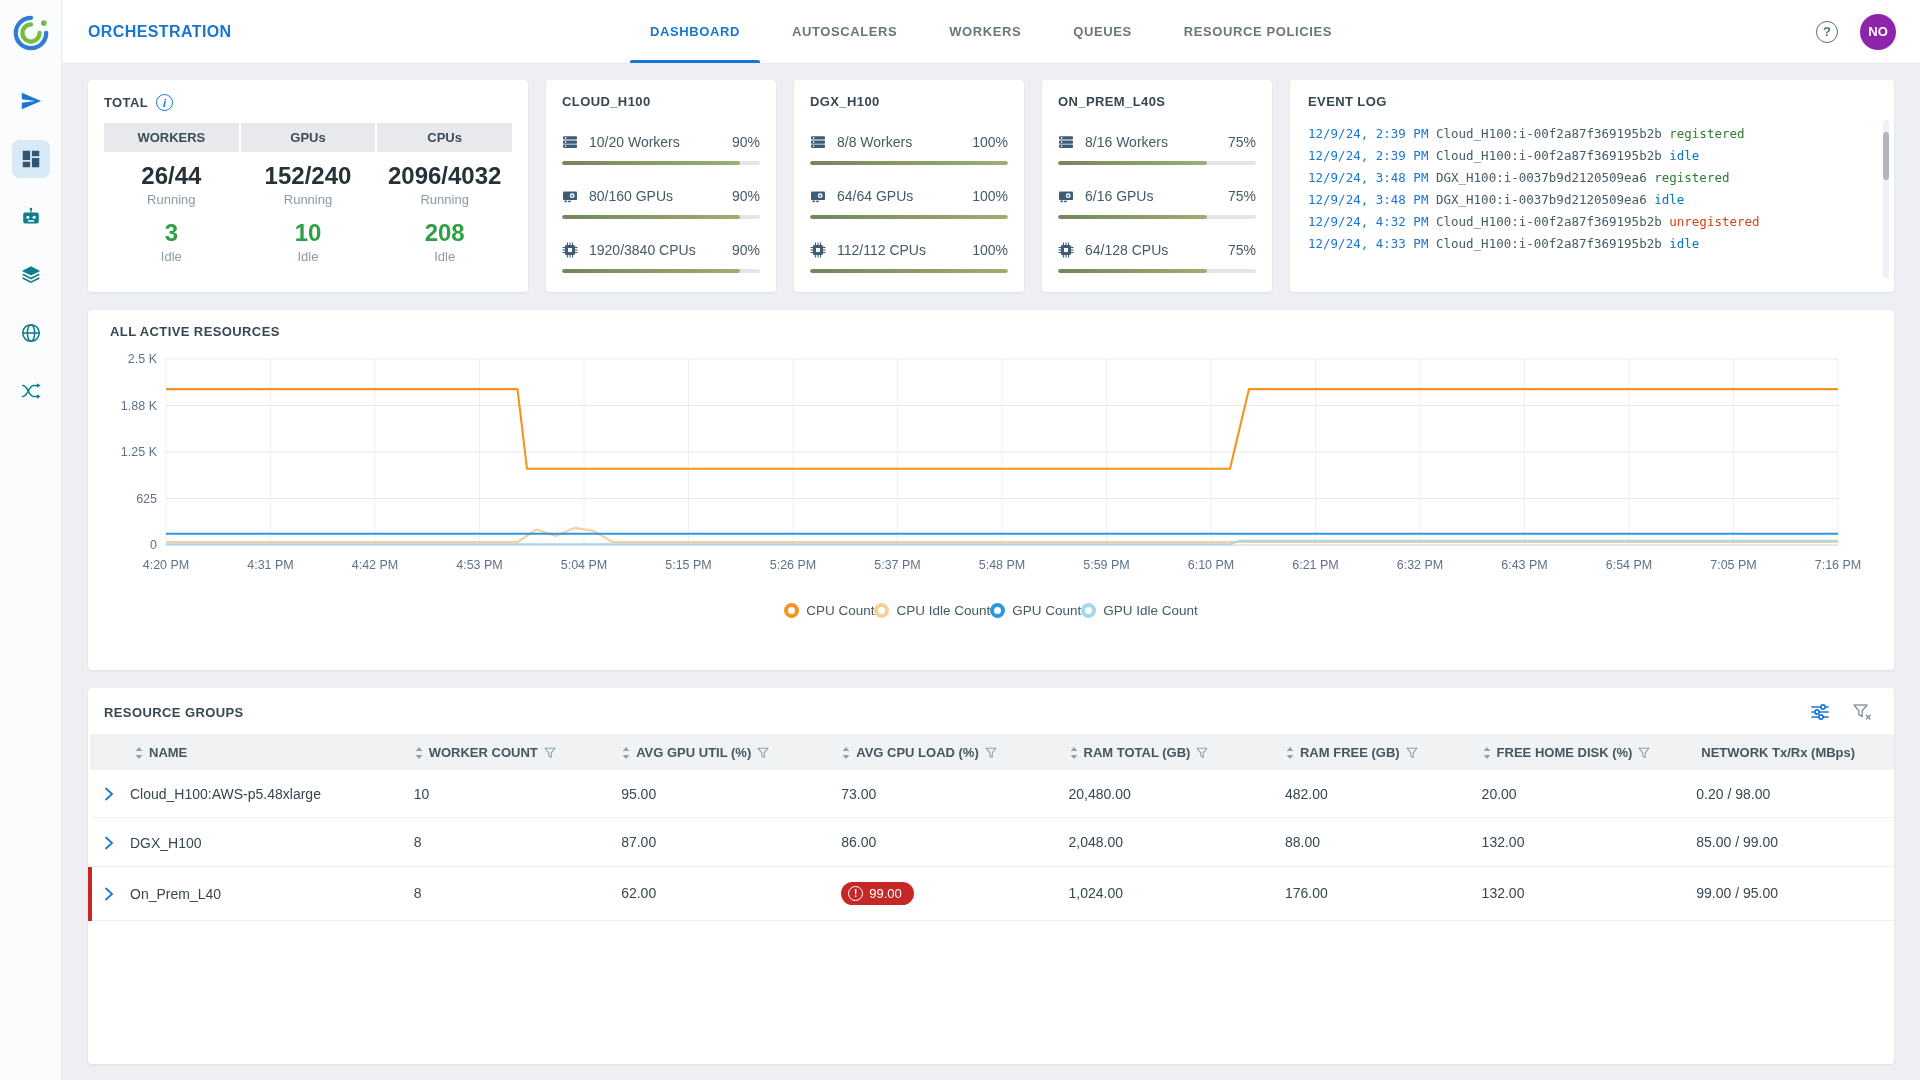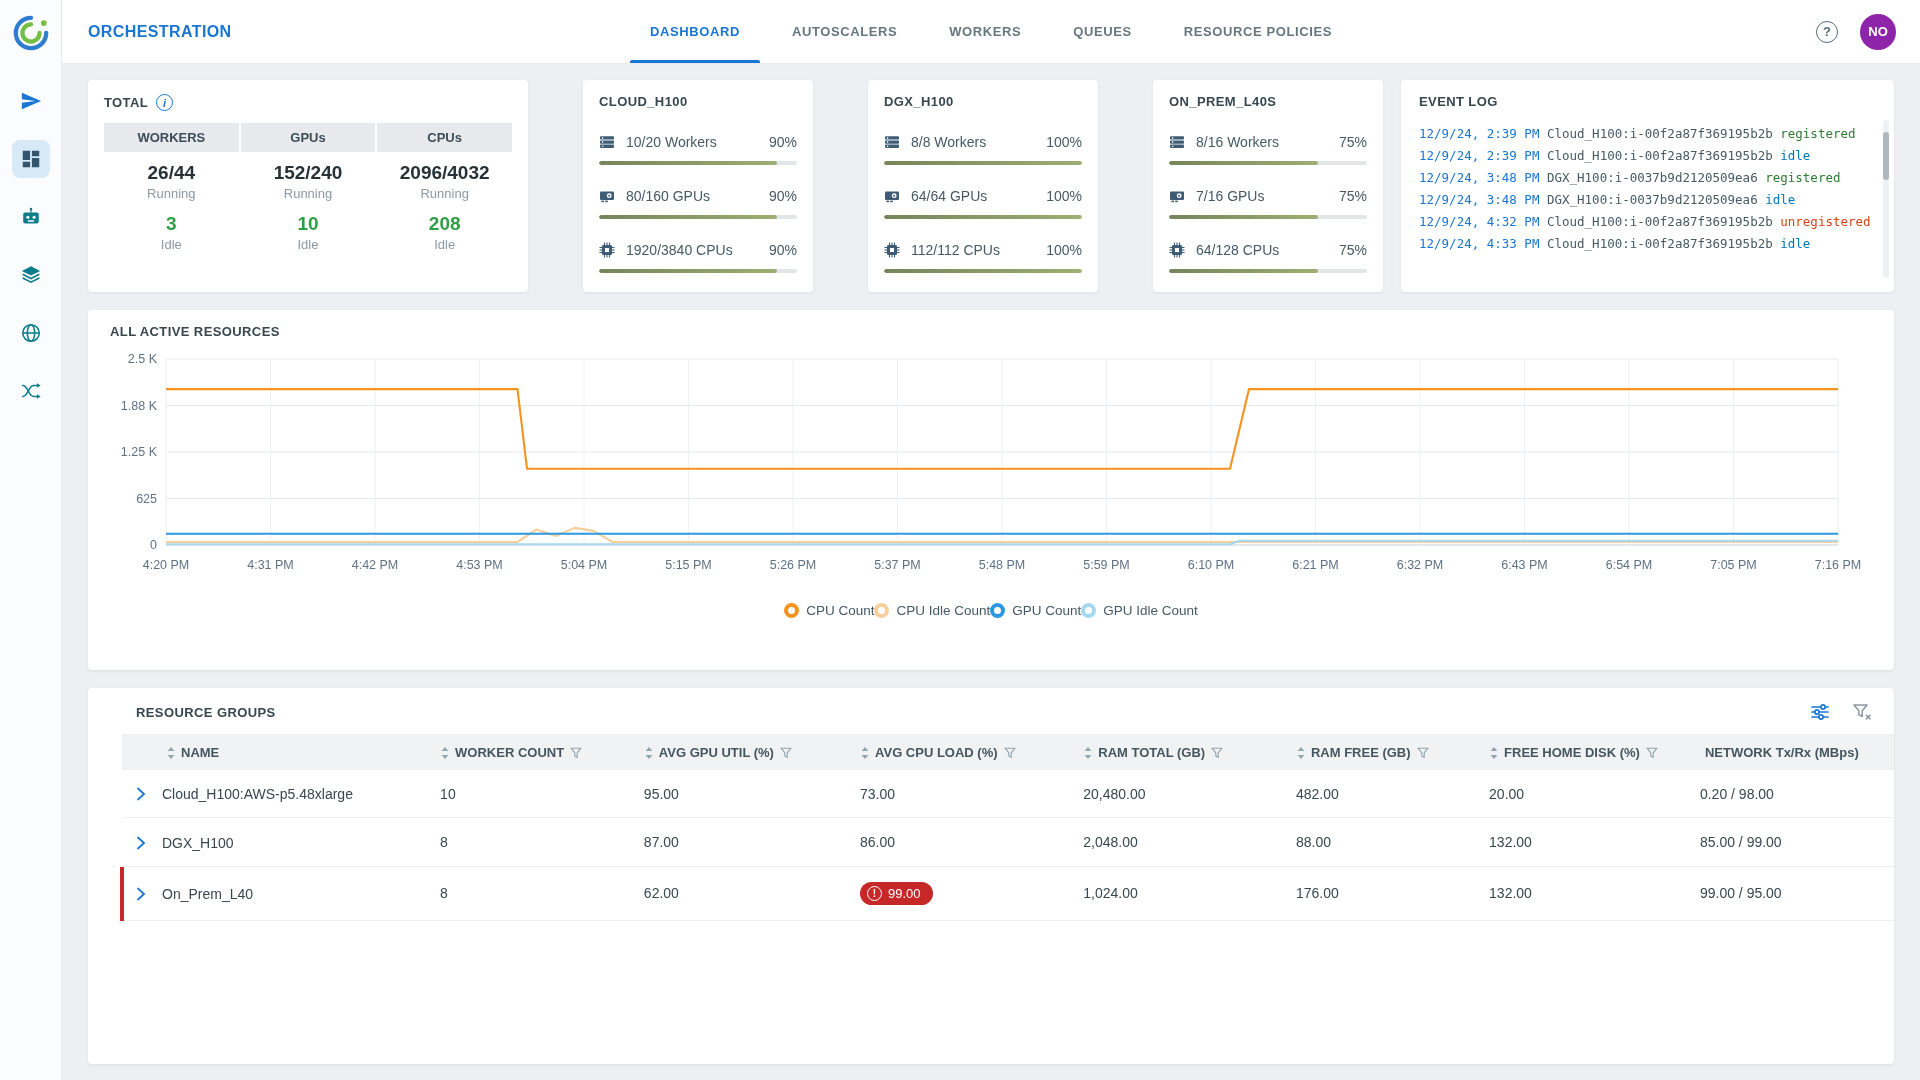--- a/index.html
+++ b/index.html
@@ -22,42 +22,42 @@
   .tabs { position: absolute; left: 50%; transform: translateX(-50%); height: 100%; display: flex; }
   .tab { position: relative; display: flex; align-items: center; padding: 0 26px; font-size: 13px; font-weight: bold; letter-spacing: 0.6px; color: #67777f; background: none; border: none; cursor: pointer; font-family: inherit; }
   .tab.active { color: var(--accent, #1976d2); }
   .tab.active::after { content: ""; position: absolute; left: 6px; right: 6px; bottom: 0; height: 3px; background: var(--accent, #1976d2); border-radius: 2px 2px 0 0; }
   .topbar-right { margin-left: auto; margin-right: 24px; display: flex; align-items: center; gap: 22px; }
   .help-icon { width: 22px; height: 22px; border: 1.6px solid #546e7a; border-radius: 50%; color: #546e7a; font-size: 13px; font-weight: bold; display: flex; align-items: center; justify-content: center; cursor: pointer; }
   .avatar { width: 36px; height: 36px; border-radius: 50%; background: #8e24aa; color: #fff; font-size: 13px; font-weight: bold; display: flex; align-items: center; justify-content: center; cursor: pointer; }
 
   
   .content { flex: 1; padding: 16px 26px; overflow: hidden; }
-  .card { background: #fff; border-radius: 4px; box-shadow: 0 1px 3px rgba(16,36,94,0.08); padding-left: 32px; }
+  .card { background: #fff; border-radius: 4px; box-shadow: 0 1px 3px rgba(16,36,94,0.08); }
   .card-title { font-size: 13px; font-weight: bold; color: #37474f; letter-spacing: 0.4px; }
 
   .top-row { display: flex; gap: 18px; height: 212px; margin-bottom: 18px; }
 
   
   .total-card { width: 440px; padding: 14px 16px; flex-shrink: 0; }
   .card-title-row { display: flex; align-items: center; gap: 8px; }
   .info-icon { width: 17px; height: 17px; border: 1.5px solid #1976d2; border-radius: 50%; color: #1976d2; font-size: 11px; font-weight: bold; font-style: italic; display: inline-flex; align-items: center; justify-content: center; cursor: pointer; }
   .total-grid { display: grid; grid-template-columns: repeat(3, 1fr); gap: 2px; }
   #total-headers { margin-top: 12px; }
   .total-head-cell { background: #e7e9ed; text-align: center; font-size: 13px; font-weight: bold; color: #3c4d59; padding: 7px 0; }
   #total-running { margin-top: 10px; }
   #total-idle { margin-top: 12px; }
   .total-cell { text-align: center; }
-  .total-value { font-size: 19px; font-weight: bold; color: #263238; }
+  .total-value { font-size: 24px; font-weight: bold; color: #263238; }
   .total-value.idle { color: #2f9e44; }
   .total-sub { font-size: 13px; color: #8a9aa6; margin-top: 2px; }
 
   
   .metric-cards { display: flex; gap: 18px; }
-  .metric-card { width: 230px; padding: 14px 16px; flex-shrink: 0; margin-left: 37px; }
+  .metric-card { width: 230px; padding: 14px 16px; flex-shrink: 0; }
   .metric-card .card-title { margin-bottom: 22px; }
   .metric { margin-bottom: 20px; }
   .metric-line { display: flex; align-items: center; height: 22px; }
   .metric-ico { width: 18px; display: flex; align-items: center; }
   .metric-label { flex: 1; font-size: 14px; color: #455a64; margin-left: 9px; white-space: nowrap; }
   .metric-pct { font-size: 14px; color: #455a64; }
   .bar { height: 4px; background: #e3e6e9; border-radius: 2px; margin-top: 8px; overflow: hidden; }
   .bar-fill { height: 100%; background: linear-gradient(90deg, #74855a, #9fae74); border-radius: 2px; }
 
   
@@ -412,21 +412,21 @@
                 <div class="metric-line">
                   <span class="metric-ico">
                     <svg width="16" height="16" viewBox="0 0 16 16">
                       <rect x="1" y="3.5" width="14" height="8.5" rx="1" fill="#3e5c76"></rect>
                       <circle cx="10.2" cy="7.7" r="2.4" fill="#fff"></circle>
                       <circle cx="10.2" cy="7.7" r="1" fill="#3e5c76"></circle>
                       <rect x="2.4" y="12.6" width="2.6" height="1.6" fill="#3e5c76"></rect>
                       <rect x="6.2" y="12.6" width="2.6" height="1.6" fill="#3e5c76"></rect>
                     </svg>
                   </span>
-                  <span class="metric-label">7/16 GPUs</span>
+                  <span class="metric-label">6/16 GPUs</span>
                   <span class="metric-pct">75%</span>
                 </div>
                 <div class="bar">
                   <div class="bar-fill" style="width:75%"></div>
                 </div>
               </div>
               <div class="metric">
                 <div class="metric-line">
                   <span class="metric-ico">
                     <svg width="16" height="16" viewBox="0 0 16 16">

